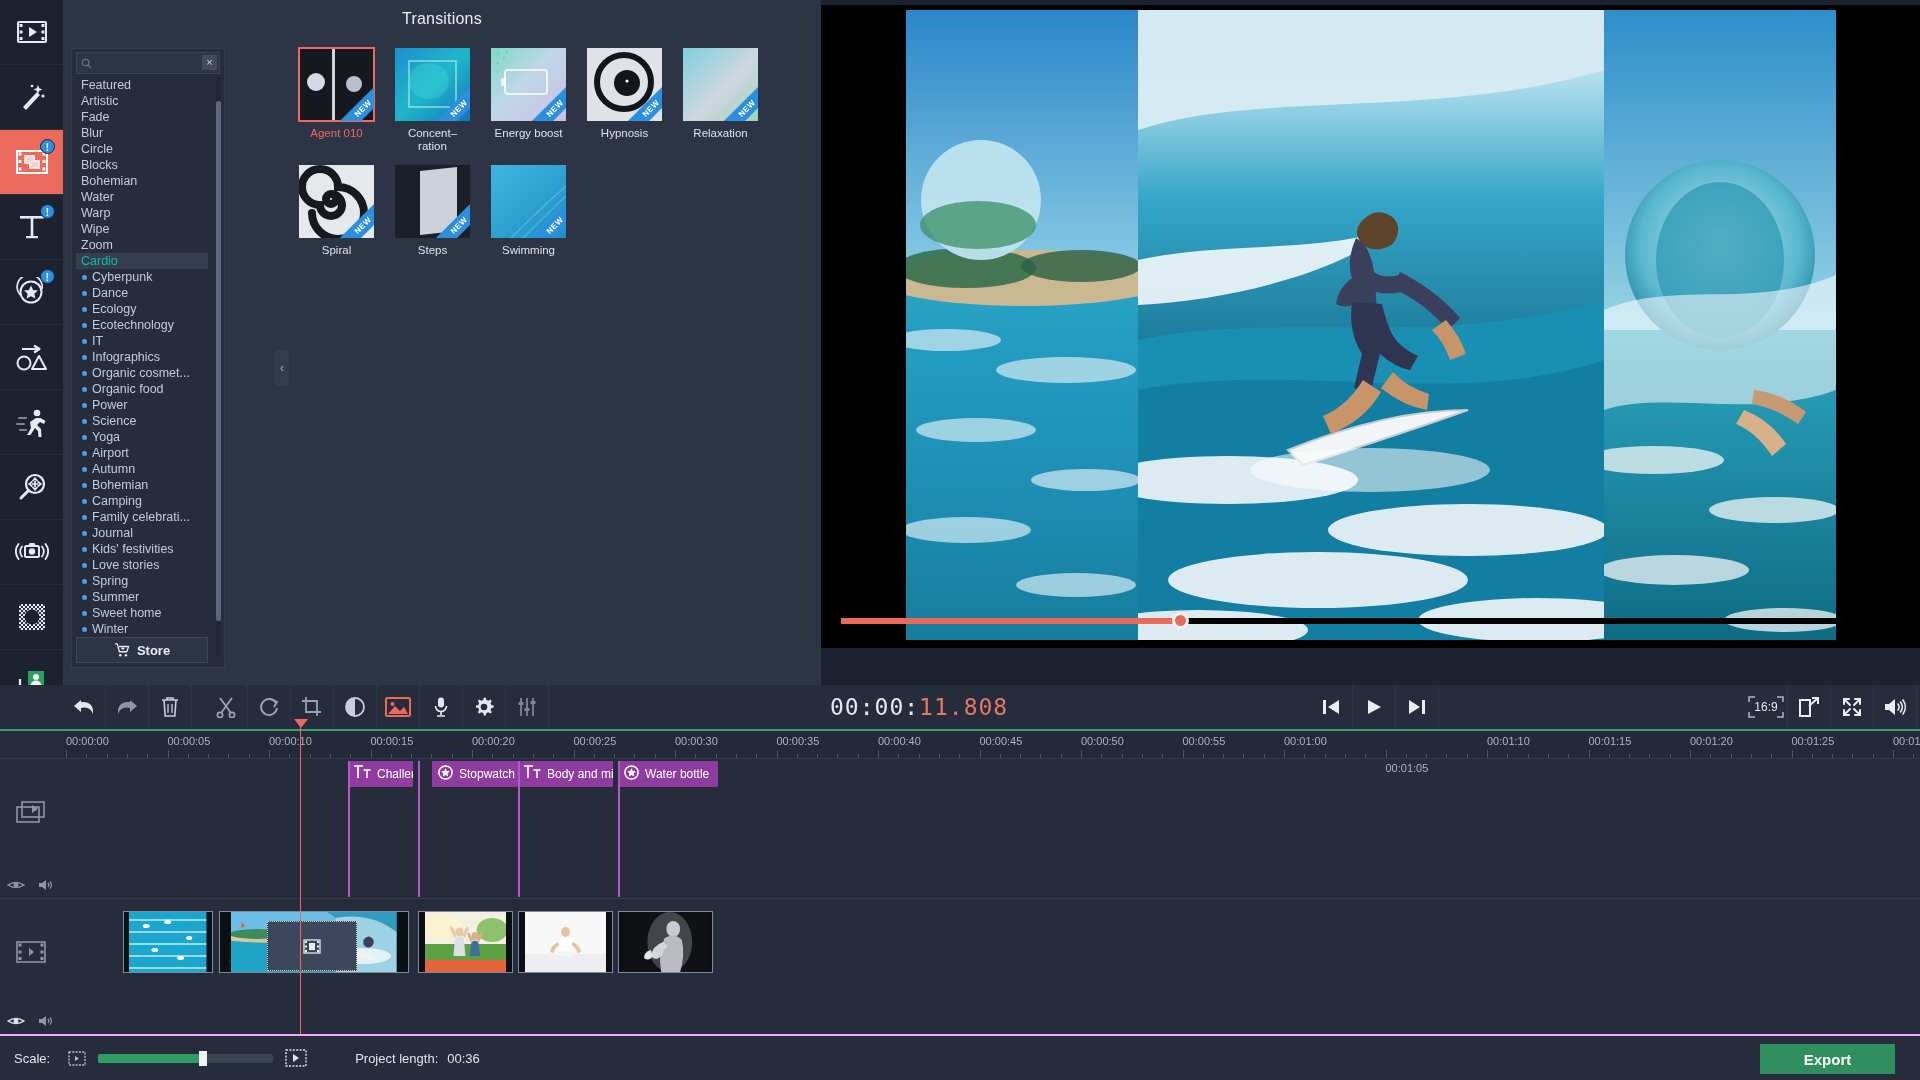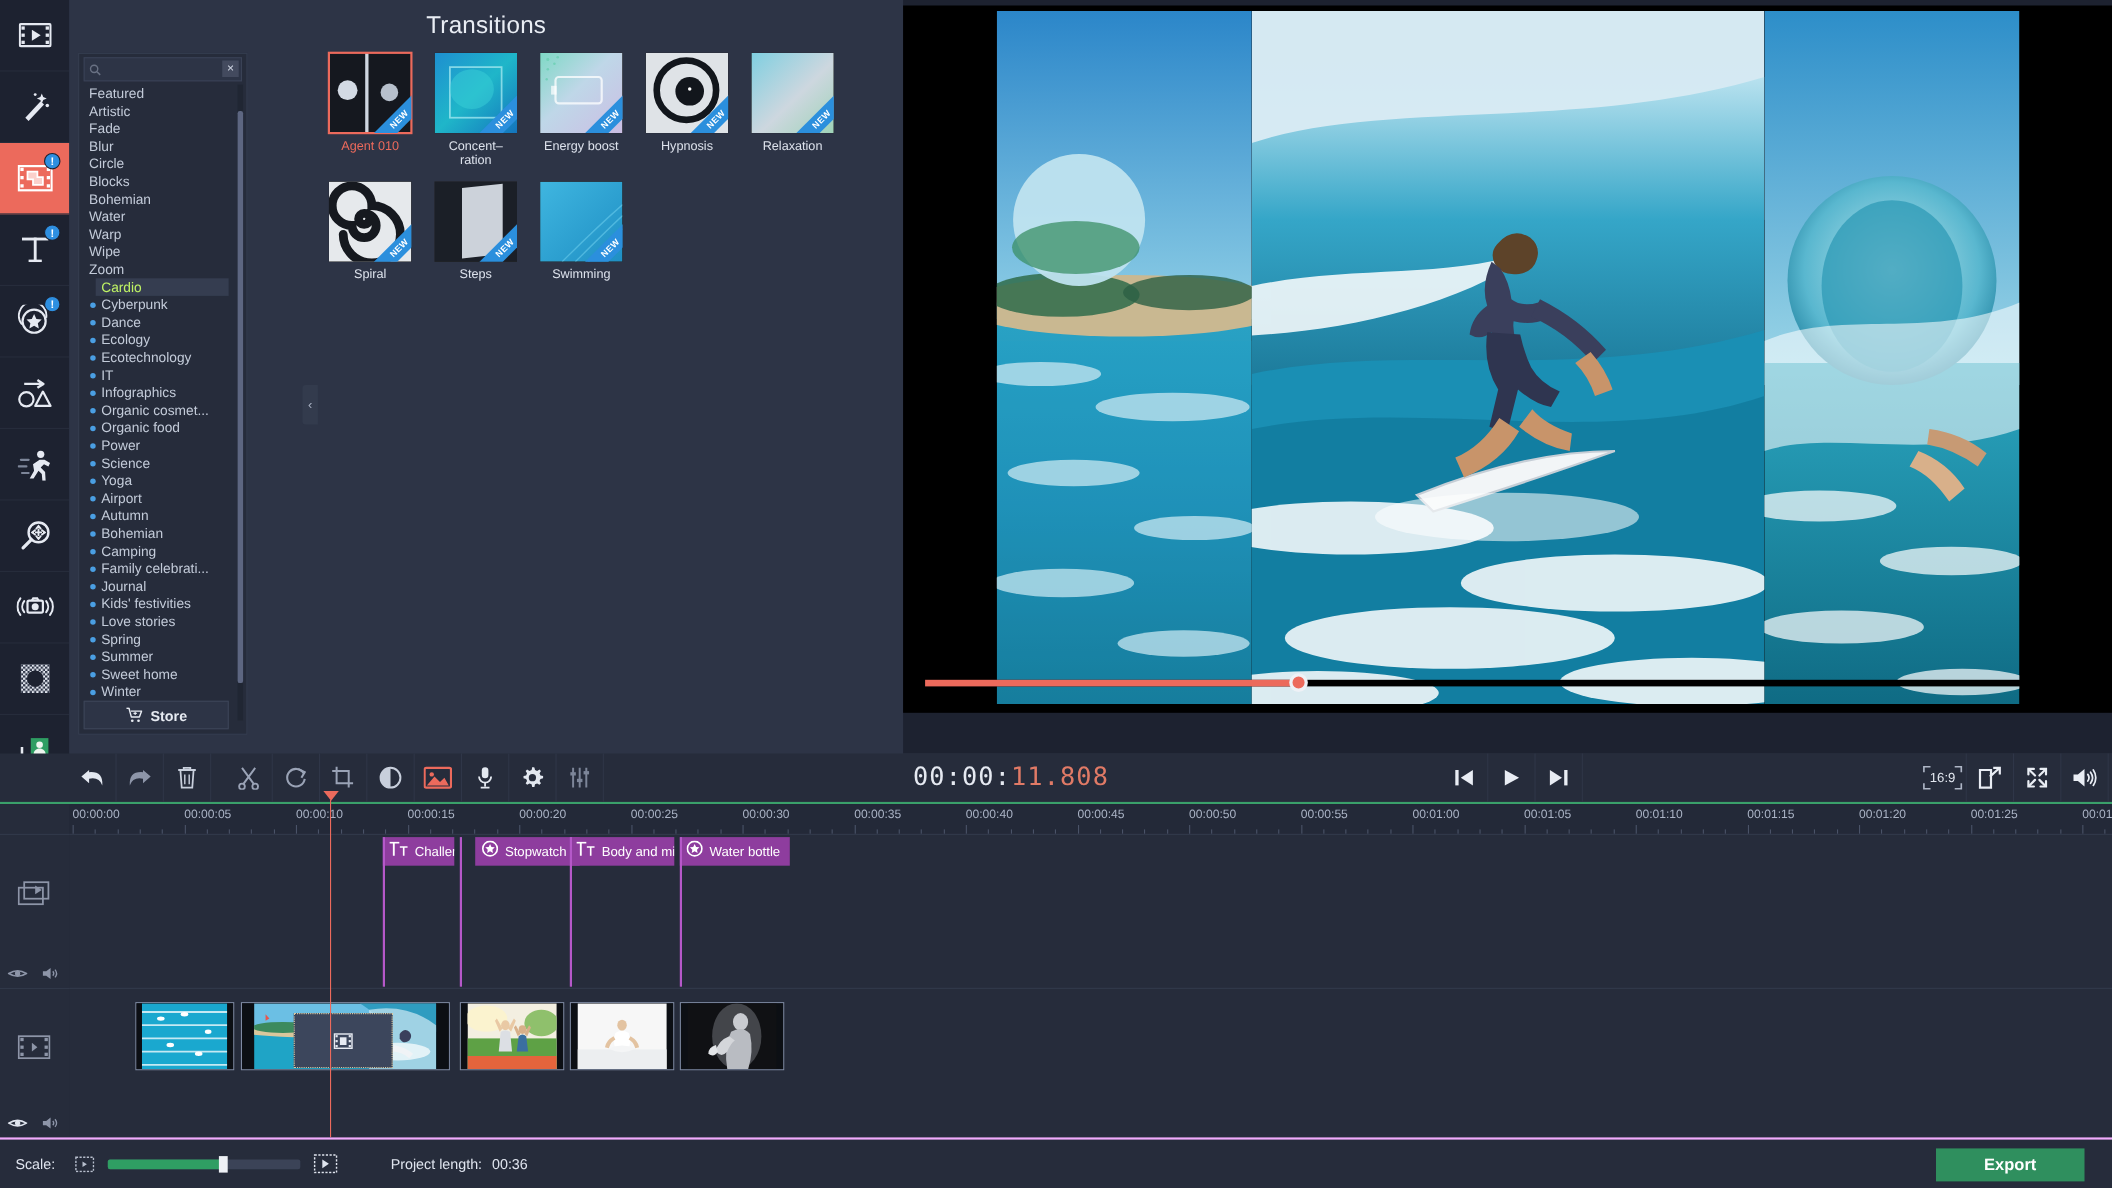--- a/index.html
+++ b/index.html
@@ -13,32 +13,32 @@
     justify-content:center; border-bottom:1px solid #262c3b; cursor:pointer; }
   .rail-btn.active{ background:#ec6a5c; }
   .rail-btn svg{ display:block; }
   .badge{ position:absolute; top:9px; right:8px; width:15px; height:15px; border-radius:50%;
     background:#2e8fe0; color:#fff; font-size:10px; line-height:15px; text-align:center;
     font-weight:bold; border:1px solid #1d2230; }
 
   
   .browser{ position:absolute; left:63px; top:0; width:758px; height:685px; background:#2d3446; }
   .browser-title{ position:absolute; top:10px; left:0; width:758px; text-align:center;
-    font-size:22px; color:#e9edf4; letter-spacing:.2px; }
+    font-size:16px; color:#e9edf4; letter-spacing:.2px; }
   .cat-panel{ position:absolute; left:8px; top:48px; width:154px; height:620px;
     background:#262c3b; border:1px solid #353d50; }
   .search-row{ position:relative; height:22px; margin:3px 4px 2px 4px; background:#2d3446;
     border:1px solid #3a4256; display:flex; align-items:center; }
   .search-row .mag{ margin-left:4px; opacity:.55; }
   .search-row .xbtn{ position:absolute; right:2px; top:2px; width:15px; height:15px;
     background:#434a5e; color:#cfd5e2; font-size:11px; line-height:15px; text-align:center; cursor:pointer; }
   .cat-list{ position:absolute; left:4px; top:28px; width:132px; height:578px; overflow:hidden; }
   .cat{ height:16px; line-height:16px; font-size:12.5px; padding-left:5px; color:#c3cbd9;
     white-space:nowrap; cursor:pointer; }
-  .cat.sel{ background:#353d50; color:#bef264;margin-left:11px; }
+  .cat.sel{ background:#353d50; color:#14b8a6; }
   .cat.dotted{ padding-left:16px; position:relative; }
   .cat.dotted::before{ content:""; position:absolute; left:6px; top:6px; width:5px; height:5px;
     border-radius:50%; background:#4a9fe3; }
   .cat-scroll{ position:absolute; right:3px; top:28px; width:5px; height:578px; background:#202633; }
   .cat-scroll i{ position:absolute; left:0; top:24px; width:5px; height:520px; background:#5d6681;
     display:block; border-radius:2px; }
   .store-wrap{ position:absolute; left:4px; bottom:4px; width:132px; height:26px;
     background:#2d3446; border:1px solid #3d4558; display:flex; align-items:center;
     justify-content:center; gap:7px; cursor:pointer; }
   .store-wrap span{ font-size:13px; font-weight:bold; color:#e7ebf2; }
@@ -760,21 +760,21 @@
         <div class="rtick" style="left: 1139.8px; height: 4px;"></div>
         <div class="rtick" style="left: 1160.1px; height: 4px;"></div>
         <div class="rtick" style="left: 1180.4px; height: 4px;"></div>
         <div class="rtick" style="left: 1200.7px; height: 4px;"></div>
         <div class="rlab" style="left: 1221px;">00:01:00</div>
         <div class="rtick" style="left: 1221px; height: 8px;"></div>
         <div class="rtick" style="left: 1241.3px; height: 4px;"></div>
         <div class="rtick" style="left: 1261.6px; height: 4px;"></div>
         <div class="rtick" style="left: 1281.9px; height: 4px;"></div>
         <div class="rtick" style="left: 1302.2px; height: 4px;"></div>
-        <div class="rlab" style="left: 1322.5px;">00:01:05</div>
+        <div class="rlab" style="left: 1322.5px; margin-top: 27px;">00:01:05</div>
         <div class="rtick" style="left: 1322.5px; height: 8px;"></div>
         <div class="rtick" style="left: 1342.8px; height: 4px;"></div>
         <div class="rtick" style="left: 1363.1px; height: 4px;"></div>
         <div class="rtick" style="left: 1383.4px; height: 4px;"></div>
         <div class="rtick" style="left: 1403.7px; height: 4px;"></div>
         <div class="rlab" style="left: 1424px;">00:01:10</div>
         <div class="rtick" style="left: 1424px; height: 8px;"></div>
         <div class="rtick" style="left: 1444.3px; height: 4px;"></div>
         <div class="rtick" style="left: 1464.6px; height: 4px;"></div>
         <div class="rtick" style="left: 1484.9px; height: 4px;"></div>

